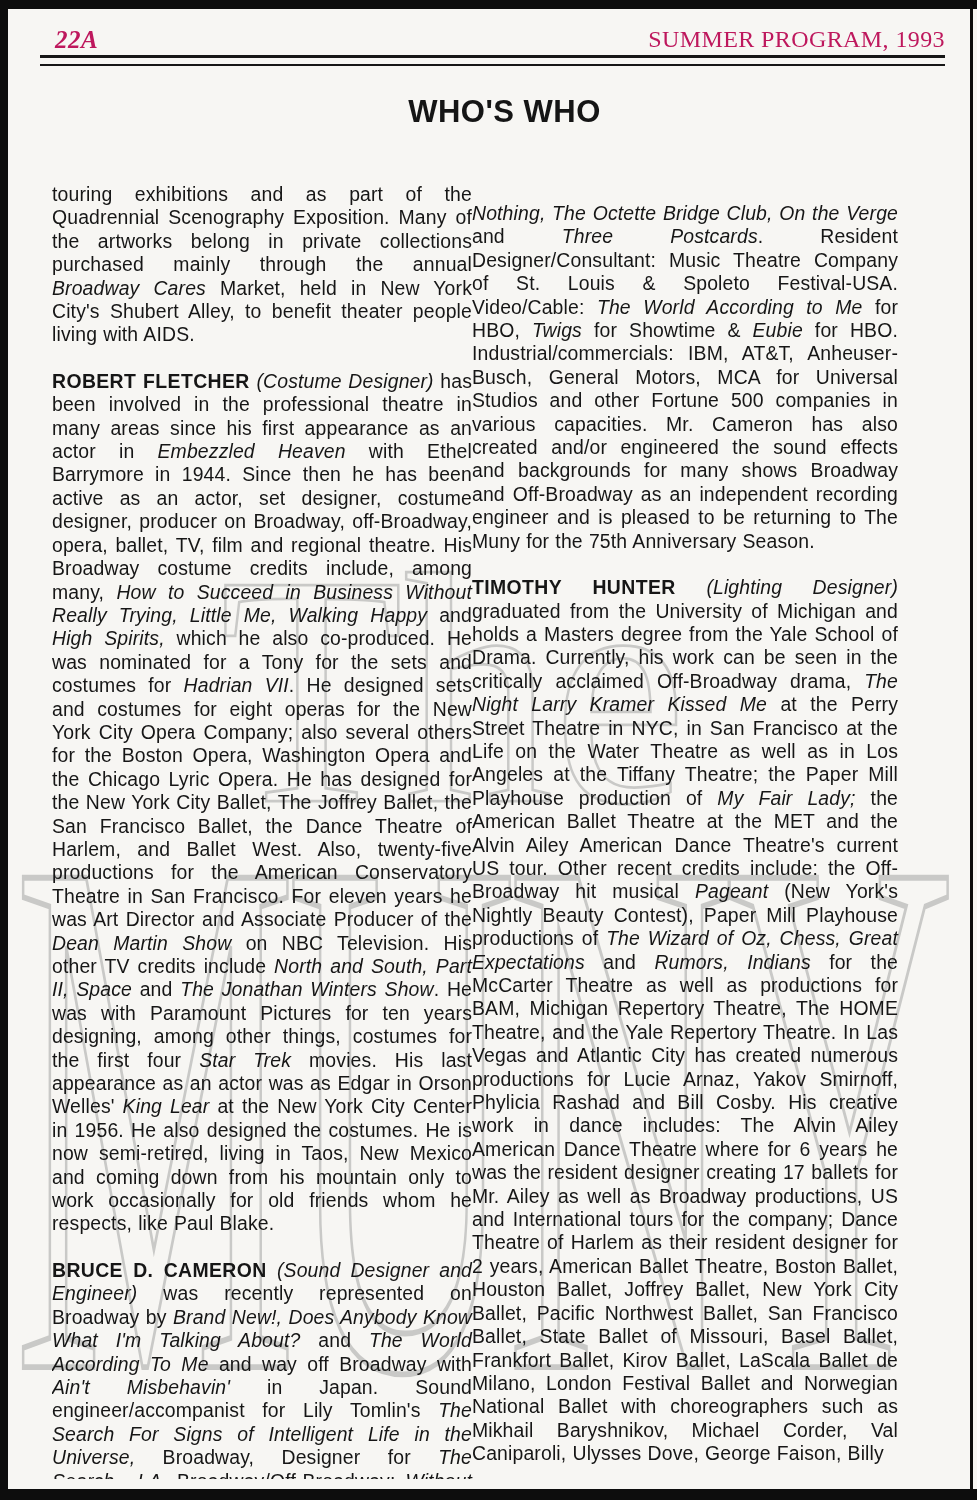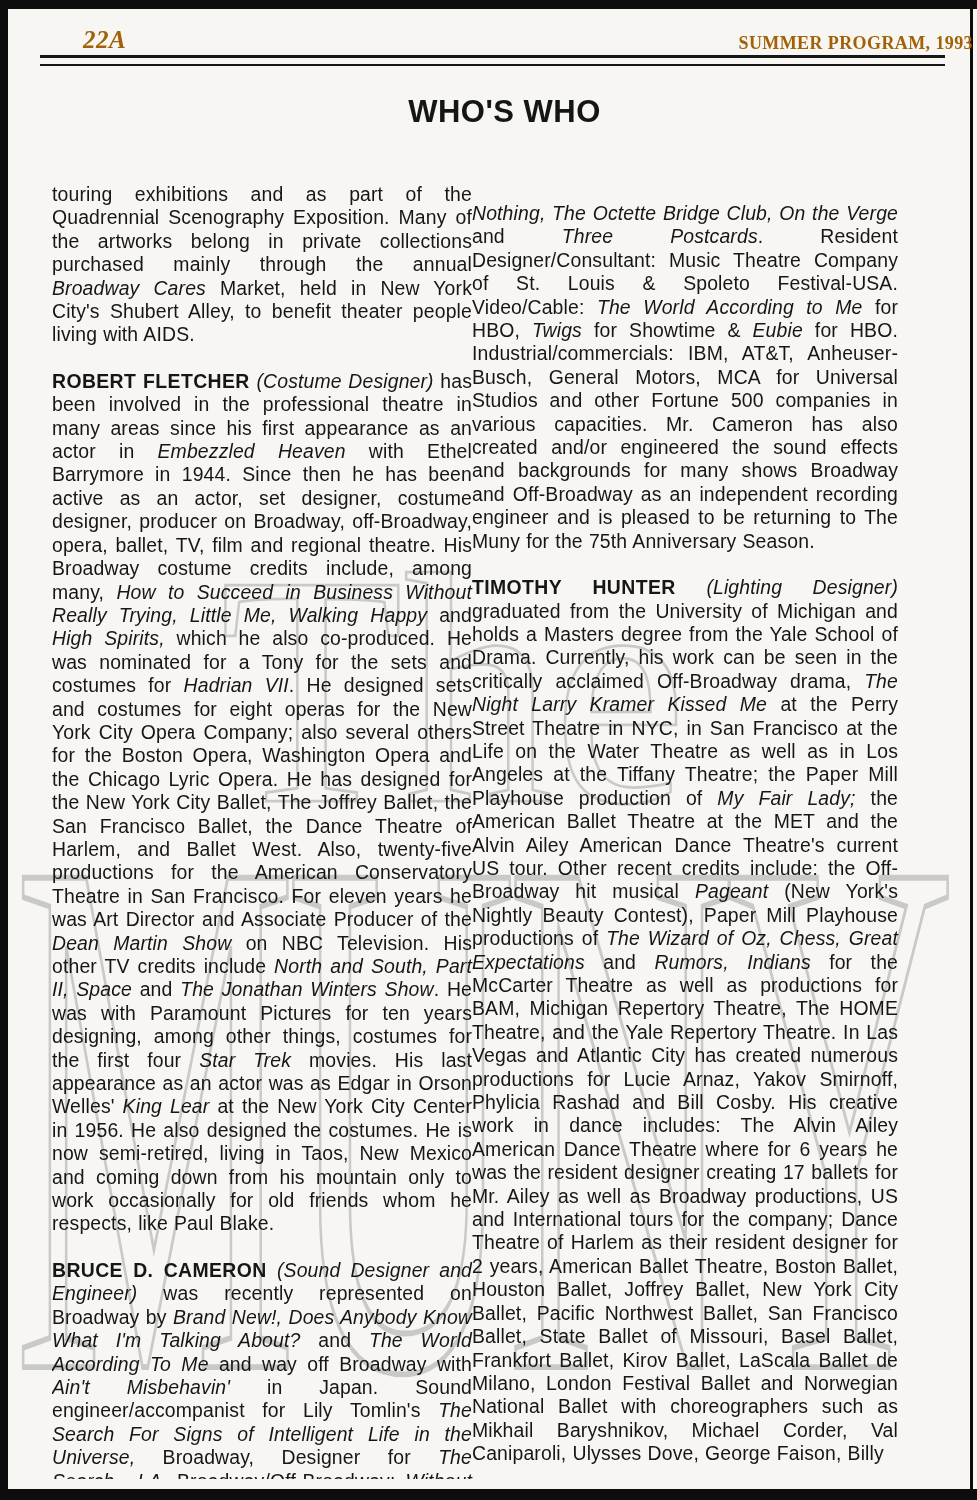--- a/index.html
+++ b/index.html
@@ -13,25 +13,25 @@
   
   .edge{position:absolute;background:#0d0d0d;}
   .edge.top{left:0;top:0;width:977px;height:9px;}
   .edge.bottom{left:0;top:1489px;width:977px;height:11px;}
   .edge.left{left:0;top:9px;width:8px;height:1480px;}
   .edge.right{left:970px;top:9px;width:3px;height:1480px;}
 
   
   .header{
     position:absolute;left:55px;top:26px;width:890px;
-    display:flex;justify-content:space-between;align-items:flex-end;
-    font-family:"Liberation Serif", serif;color:#a16207;margin-left:28px;
+    display:flex;justify-content:space-between;align-items:flex-start;
+    font-family:"Liberation Serif", serif;color:#be185d;
   }
   .pageno{font-size:25px;font-weight:700;font-style:italic;letter-spacing:.5px;}
-  .issue{font-size:18px;font-weight:700;letter-spacing:.4px;}
+  .issue{font-size:24px;font-weight:400;letter-spacing:.4px;}
   .rule{position:absolute;background:#161616;}
   .rule.r1{left:40px;top:55px;width:905px;height:3px;}
   .rule.r2{left:40px;top:64px;width:905px;height:2px;}
 
   
   .title{
     position:absolute;left:16px;top:94px;width:977px;
     text-align:center;font-size:31px;font-weight:700;color:#151515;
     letter-spacing:.5px;
   }

